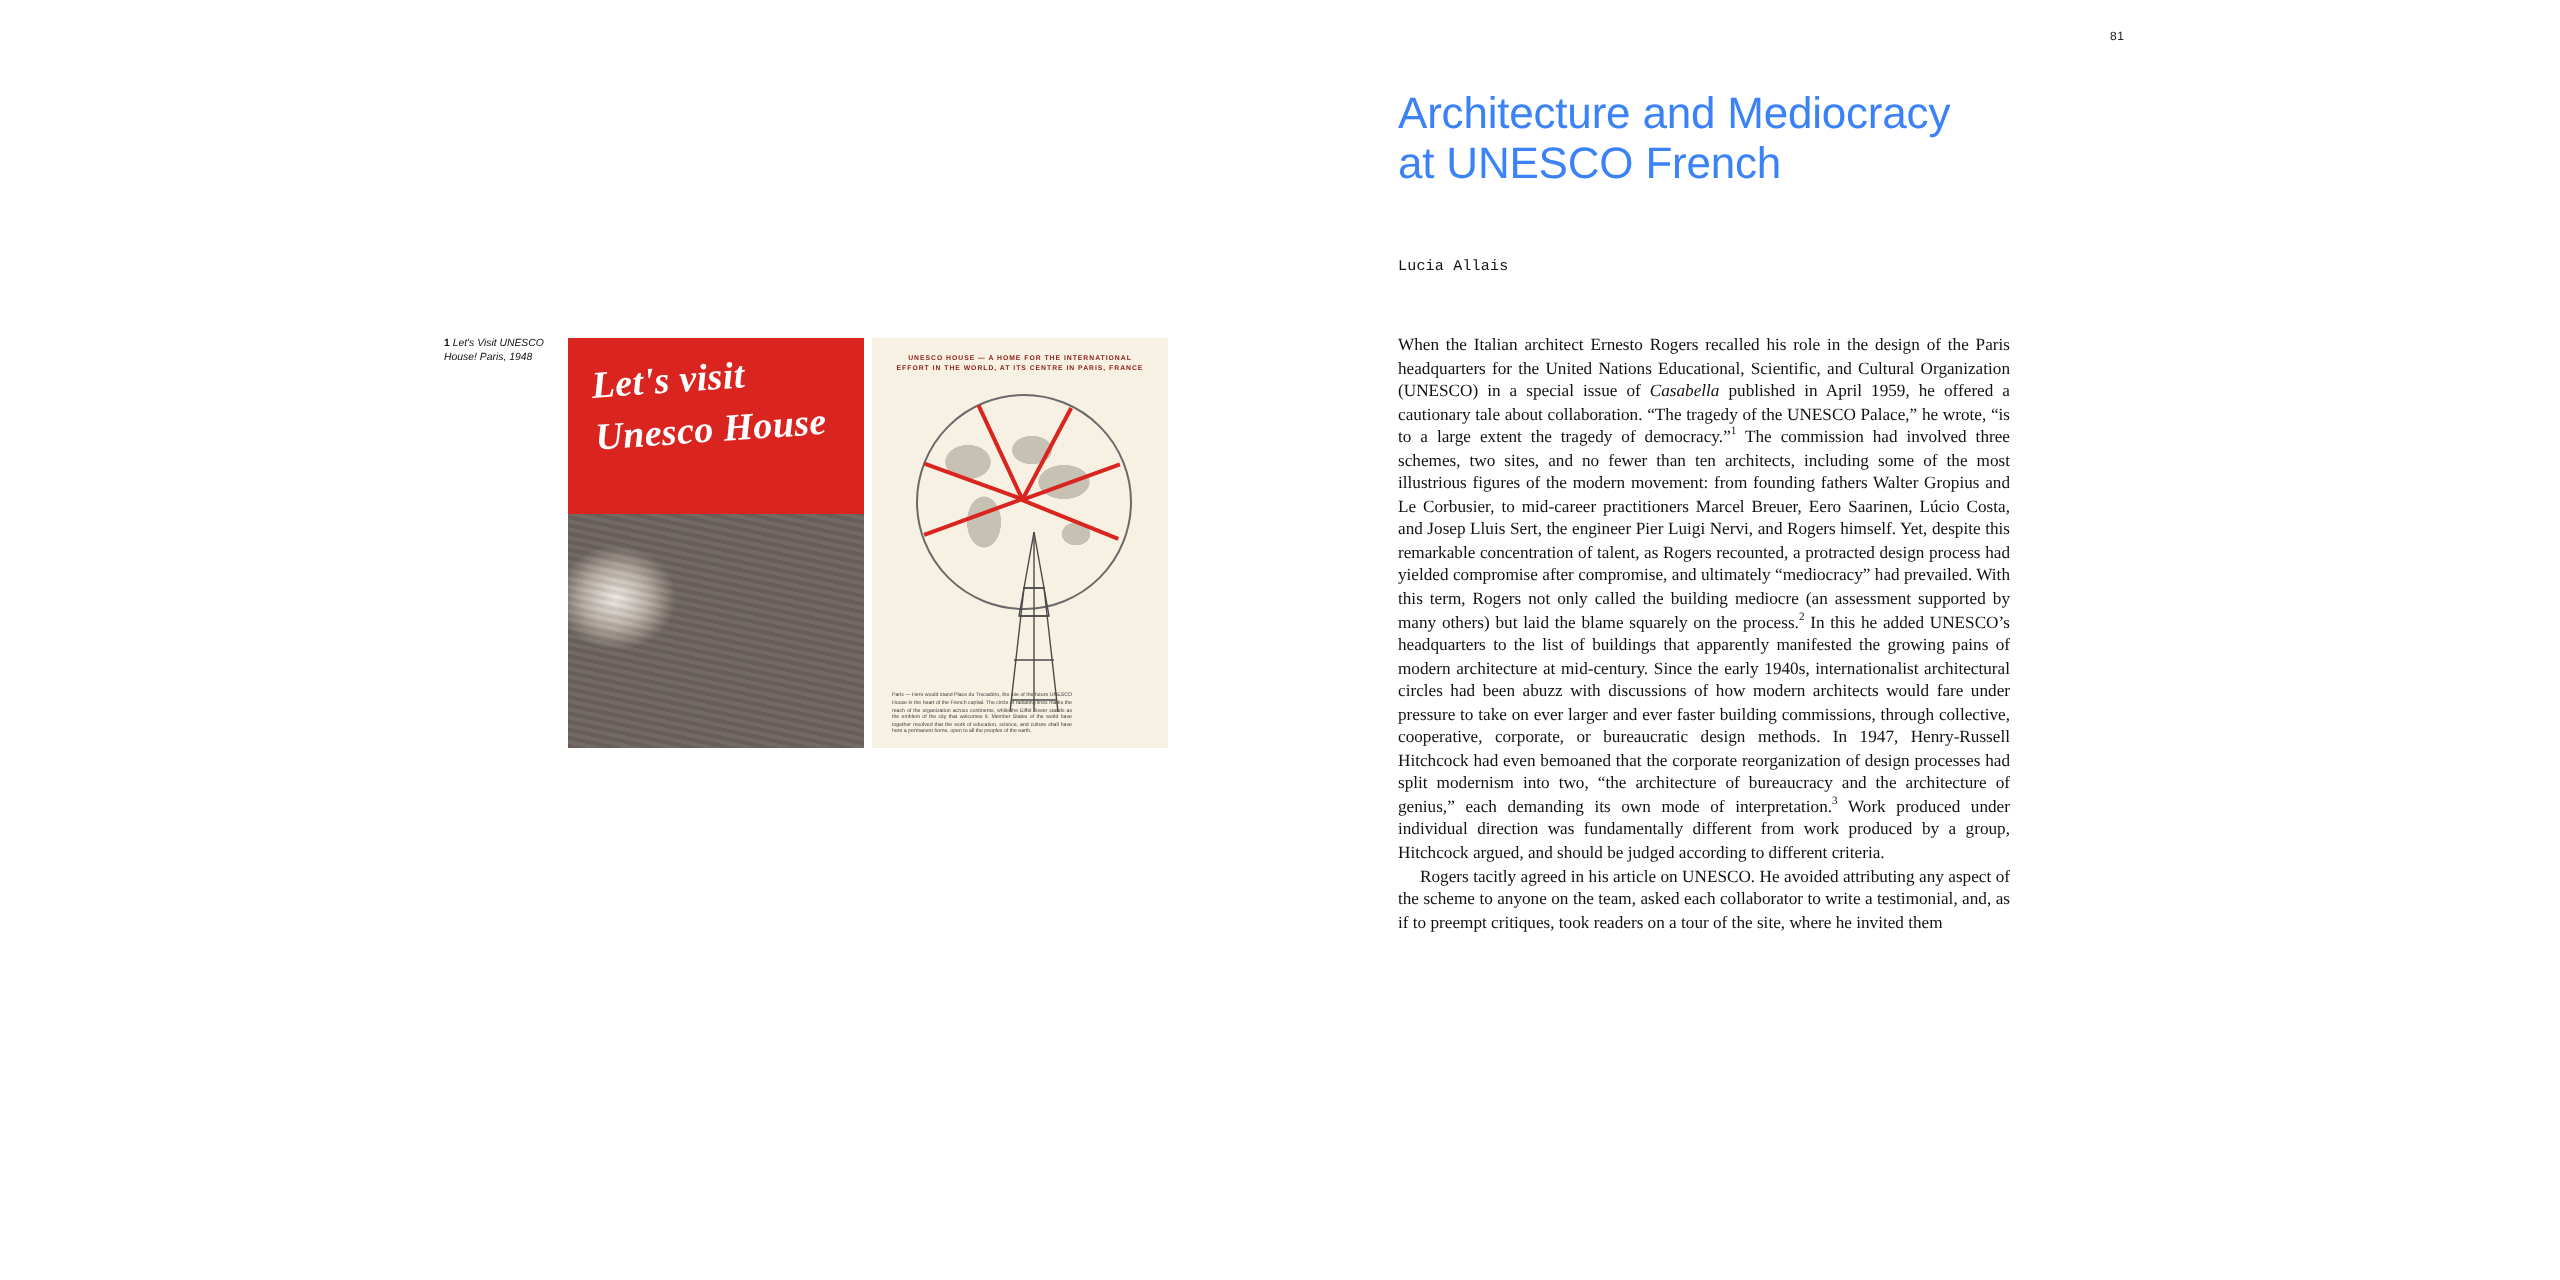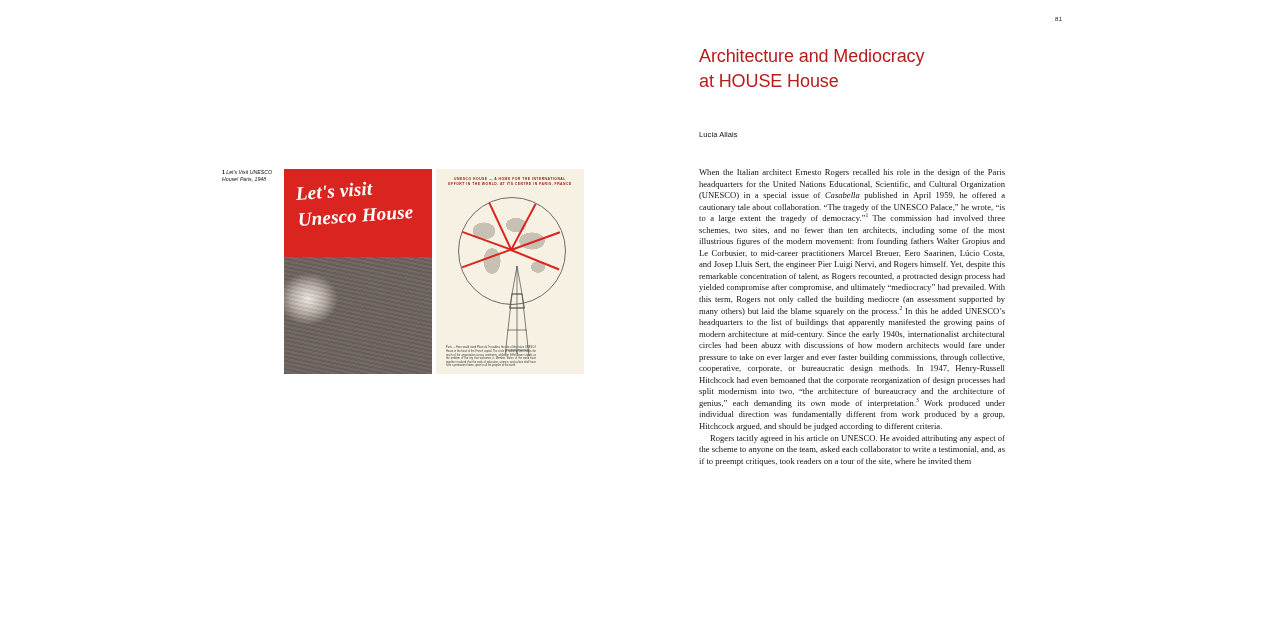--- a/index.html
+++ b/index.html
@@ -30,28 +30,28 @@
   
   .article-head {
     position: absolute;
     top: 44px;
     left: 699px;
     width: 320px;
   }
   .article-title {
     font-family: "Liberation Sans", sans-serif;
     font-weight: 400;
-    font-size: 18px;
+    font-size: 22px;
     line-height: 25px;
     letter-spacing: -0.1px;
-    color: #b91c1c;
+    color: #3b82f6;
     margin: 0;
   }
   .article-author {
-    font-family: Liberation Sans, sans-serif;
+    font-family: Liberation Mono, monospace;
     font-size: 7.5px;
     color: #111;
     margin-top: 36px;
     letter-spacing: .1px;
   }
 
   
   .figure-block {
     position: absolute;
     top: 169px;
@@ -224,21 +224,21 @@
   sup { font-size: 5.6px; vertical-align: super; line-height: 0; }
 </style>
 </head>
 <body>
 
 <div class="page-number">81</div>
 
 <div class="article-head">
   <h1 class="article-title">
     <span>Architecture and Mediocracy</span><br>
-    <span>at HOUSE House</span>
+    <span>at UNESCO French</span>
   </h1>
   <div class="article-author">Lucia Allais</div>
 </div>
 
 <div class="figure-block">
 
   <div class="figure-caption">
     <span>1</span>
     <span class="cap-text">Let's Visit UNESCO House! Paris, 1948</span>
   </div>

